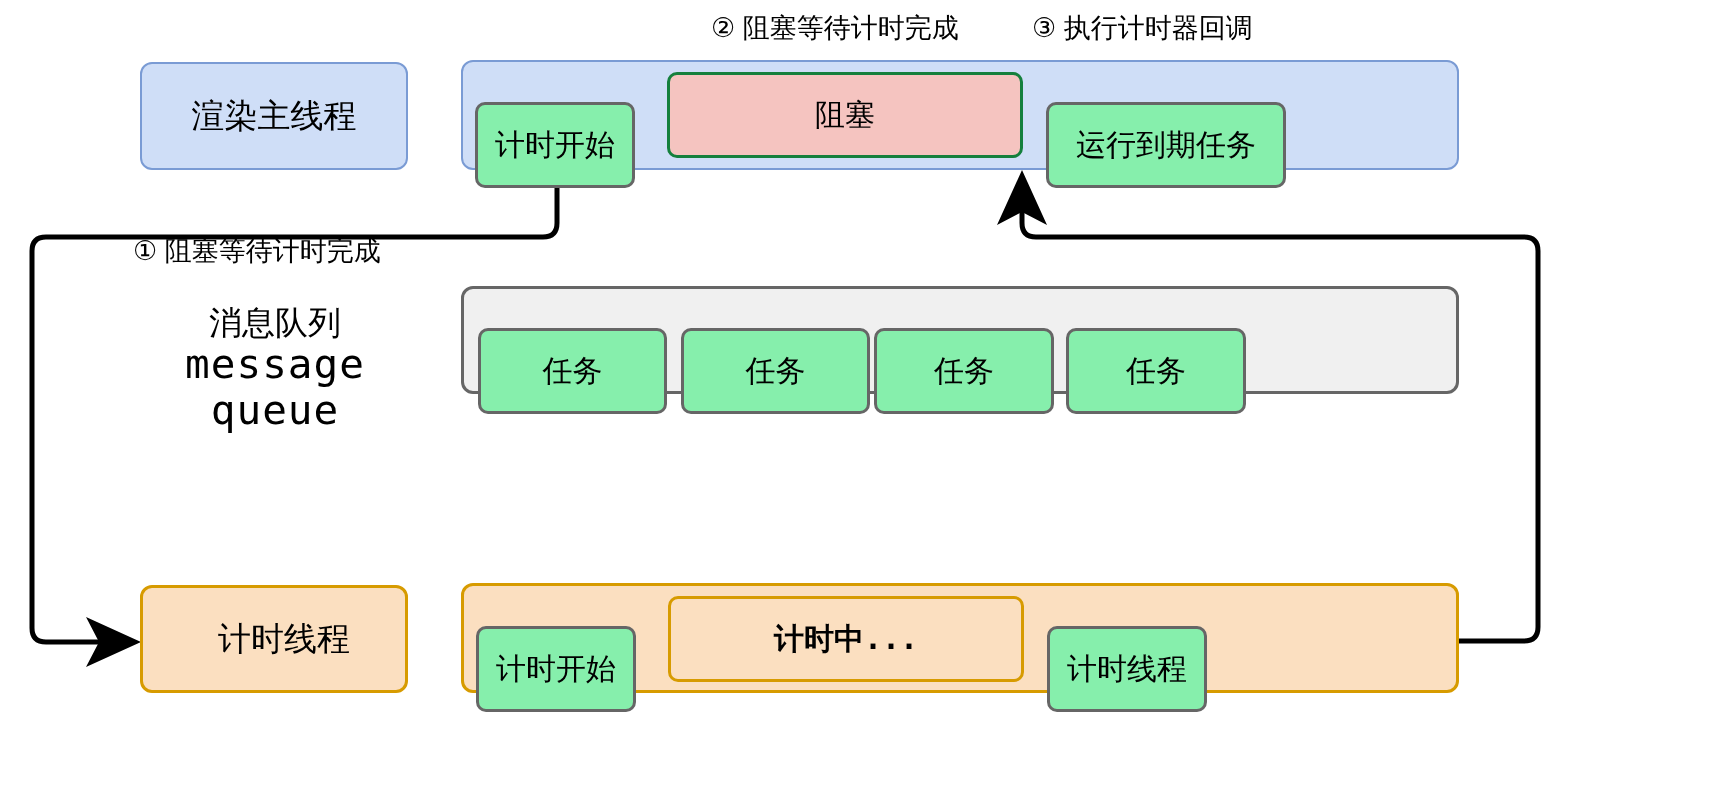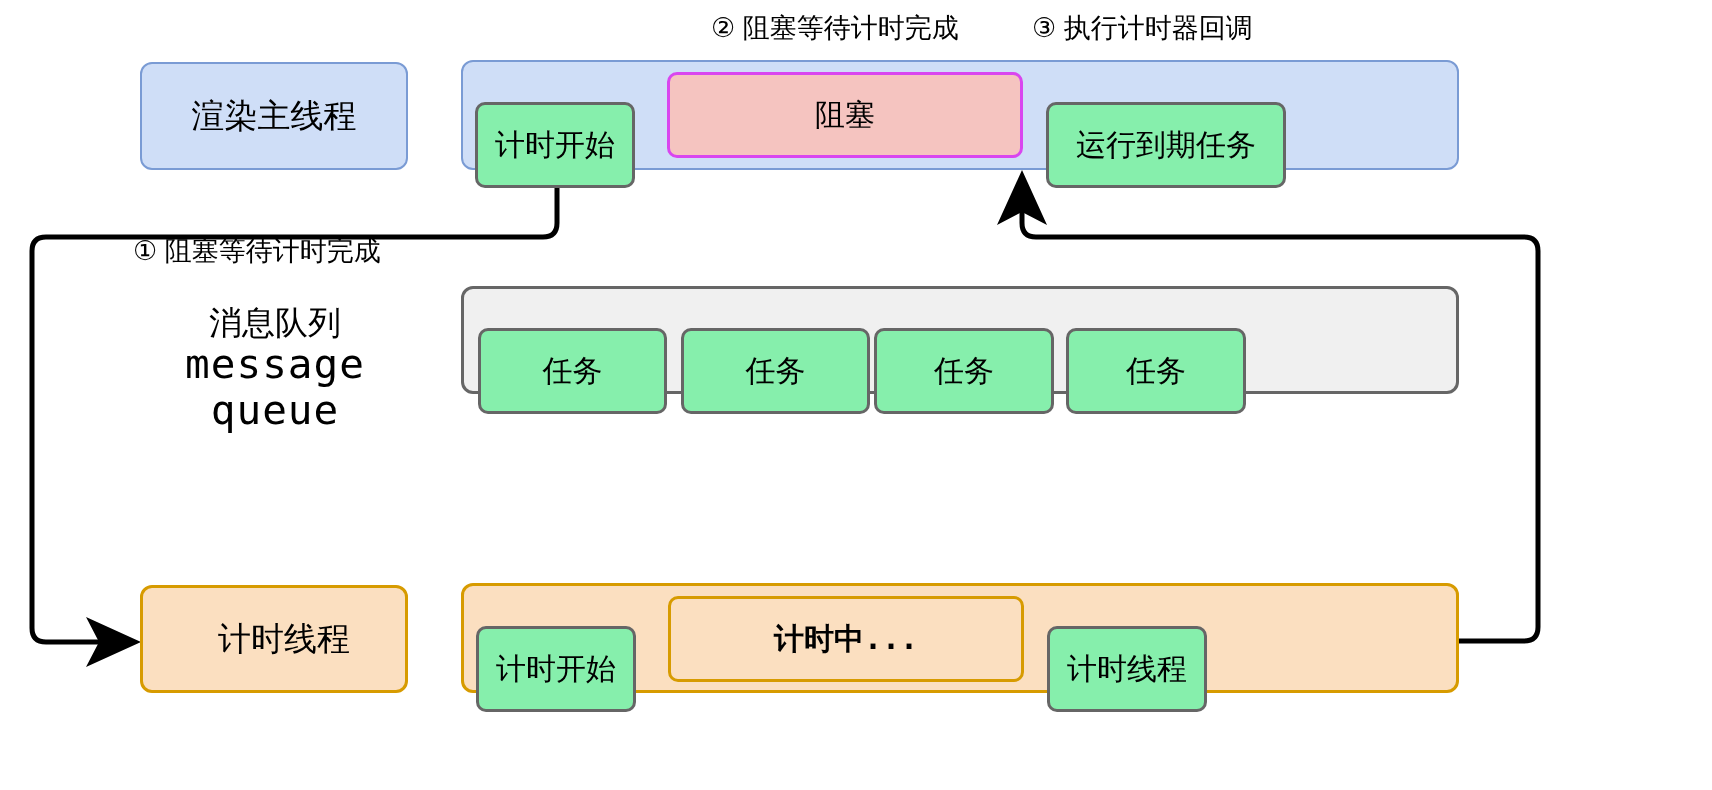--- a/index.html
+++ b/index.html
@@ -81,21 +81,21 @@
     white-space: nowrap;
     height: 86px;
   }
   .chip.grey {
     background: #86efac;
     border: 3px solid #666666;
     margin-top: 30px;
   }
   .chip.red {
     background: #f5c4c0;
-    border: 3px solid #d946ef;
+    border: 3px solid #15803d;
   }
   .chip.orange {
     background: #fbdfc0;
     border: 3px solid #d79b00;
   }
   .mono { font-family: "DejaVu Sans Mono", "Liberation Mono", monospace; font-weight: bold; }
 
   .queue-label {
     text-align: center;
     color: #000;

